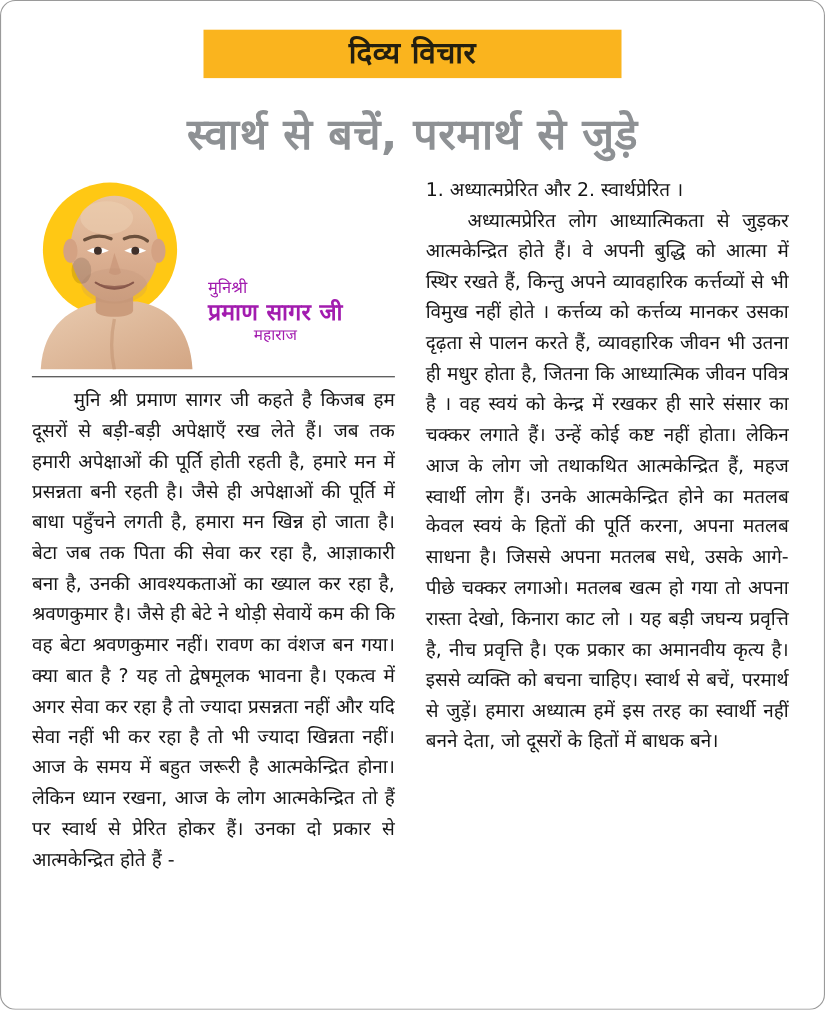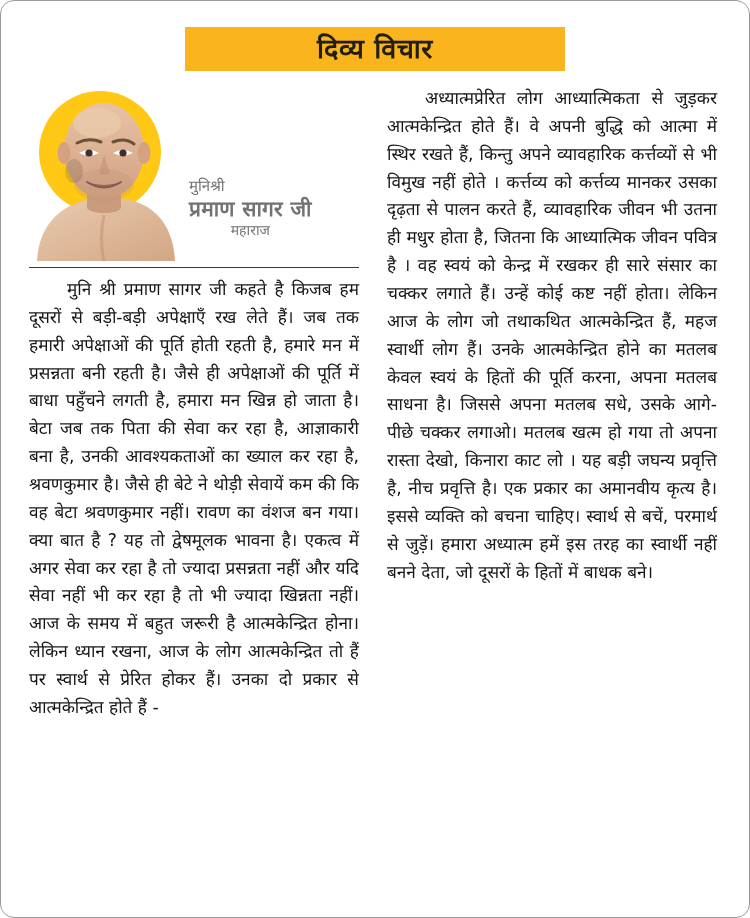--- a/index.html
+++ b/index.html
@@ -104,21 +104,21 @@
     position: absolute;
     left: 0;
     top: 0;
     width: 150px;
     height: 176px;
   }
 
   .caption {
     padding-top: 92px;
     font-family: "DejaVu Sans", sans-serif;
-    color: #737373;
+    color: #a21caf;
     line-height: 1.25;
   }
   .caption .c1 { font-size: 15px; }
   .caption .c2 { font-size: 21px; font-weight: bold; letter-spacing: 0.2px; }
   .caption .c3 { font-size: 14px; text-align: center; }
 
   .rule {
     border: none;
     border-top: 1.6px solid #3a3a3a;
     margin: 6px 0 8px 0;
@@ -144,20 +144,21 @@
 <body>
 
 <div class="page">
 
   <div class="banner-row">
     <div class="banner">
       <span class="banner-text">दिव्य विचार</span>
     </div>
   </div>
 
+  <div class="headline">स्वार्थ से बचें, परमार्थ से जुड़े</div>
 
   <div class="content">
 
     <div class="col left-col">
 
       <div class="author-block">
         <div class="photo-wrap">
           <div class="halo"></div>
           <svg class="portrait" viewBox="0 0 150 176">
             <defs>
@@ -214,17 +215,18 @@
           <div class="c3">महाराज</div>
         </div>
       </div>
 
       <hr class="rule">
 
       <p class="para indent">मुनि श्री प्रमाण सागर जी कहते है किजब हम दूसरों से बड़ी-बड़ी अपेक्षाएँ रख लेते हैं। जब तक हमारी अपेक्षाओं की पूर्ति होती रहती है, हमारे मन में प्रसन्नता बनी रहती है। जैसे ही अपेक्षाओं की पूर्ति में बाधा पहुँचने लगती है, हमारा मन खिन्न हो जाता है। बेटा जब तक पिता की सेवा कर रहा है, आज्ञाकारी बना है, उनकी आवश्यकताओं का ख्याल कर रहा है, श्रवणकुमार है। जैसे ही बेटे ने थोड़ी सेवायें कम की कि वह बेटा श्रवणकुमार नहीं। रावण का वंशज बन गया। क्या बात है ? यह तो द्वेषमूलक भावना है। एकत्व में अगर सेवा कर रहा है तो ज्यादा प्रसन्नता नहीं और यदि सेवा नहीं भी कर रहा है तो भी ज्यादा खिन्नता नहीं। आज के समय में बहुत जरूरी है आत्मकेन्द्रित होना। लेकिन ध्यान रखना, आज के लोग आत्मकेन्द्रित तो हैं पर स्वार्थ से प्रेरित होकर हैं। उनका दो प्रकार से आत्मकेन्द्रित होते हैं -</p>
     </div>
 
     <div class="col right-col">
+      <p class="para first">1. अध्यात्मप्रेरित और 2. स्वार्थप्रेरित ।</p>
       <p class="para indent">अध्यात्मप्रेरित लोग आध्यात्मिकता से जुड़कर आत्मकेन्द्रित होते हैं। वे अपनी बुद्धि को आत्मा में स्थिर रखते हैं, किन्तु अपने व्यावहारिक कर्त्तव्यों से भी विमुख नहीं होते । कर्त्तव्य को कर्त्तव्य मानकर उसका दृढ़ता से पालन करते हैं, व्यावहारिक जीवन भी उतना ही मधुर होता है, जितना कि आध्यात्मिक जीवन पवित्र है । वह स्वयं को केन्द्र में रखकर ही सारे संसार का चक्कर लगाते हैं। उन्हें कोई कष्ट नहीं होता। लेकिन आज के लोग जो तथाकथित आत्मकेन्द्रित हैं, महज स्वार्थी लोग हैं। उनके आत्मकेन्द्रित होने का मतलब केवल स्वयं के हितों की पूर्ति करना, अपना मतलब साधना है। जिससे अपना मतलब सधे, उसके आगे-पीछे चक्कर लगाओ। मतलब खत्म हो गया तो अपना रास्ता देखो, किनारा काट लो । यह बड़ी जघन्य प्रवृत्ति है, नीच प्रवृत्ति है। एक प्रकार का अमानवीय कृत्य है। इससे व्यक्ति को बचना चाहिए। स्वार्थ से बचें, परमार्थ से जुड़ें। हमारा अध्यात्म हमें इस तरह का स्वार्थी नहीं बनने देता, जो दूसरों के हितों में बाधक बने।</p>
     </div>
 
   </div>
 </div>
 
 </body></html>

